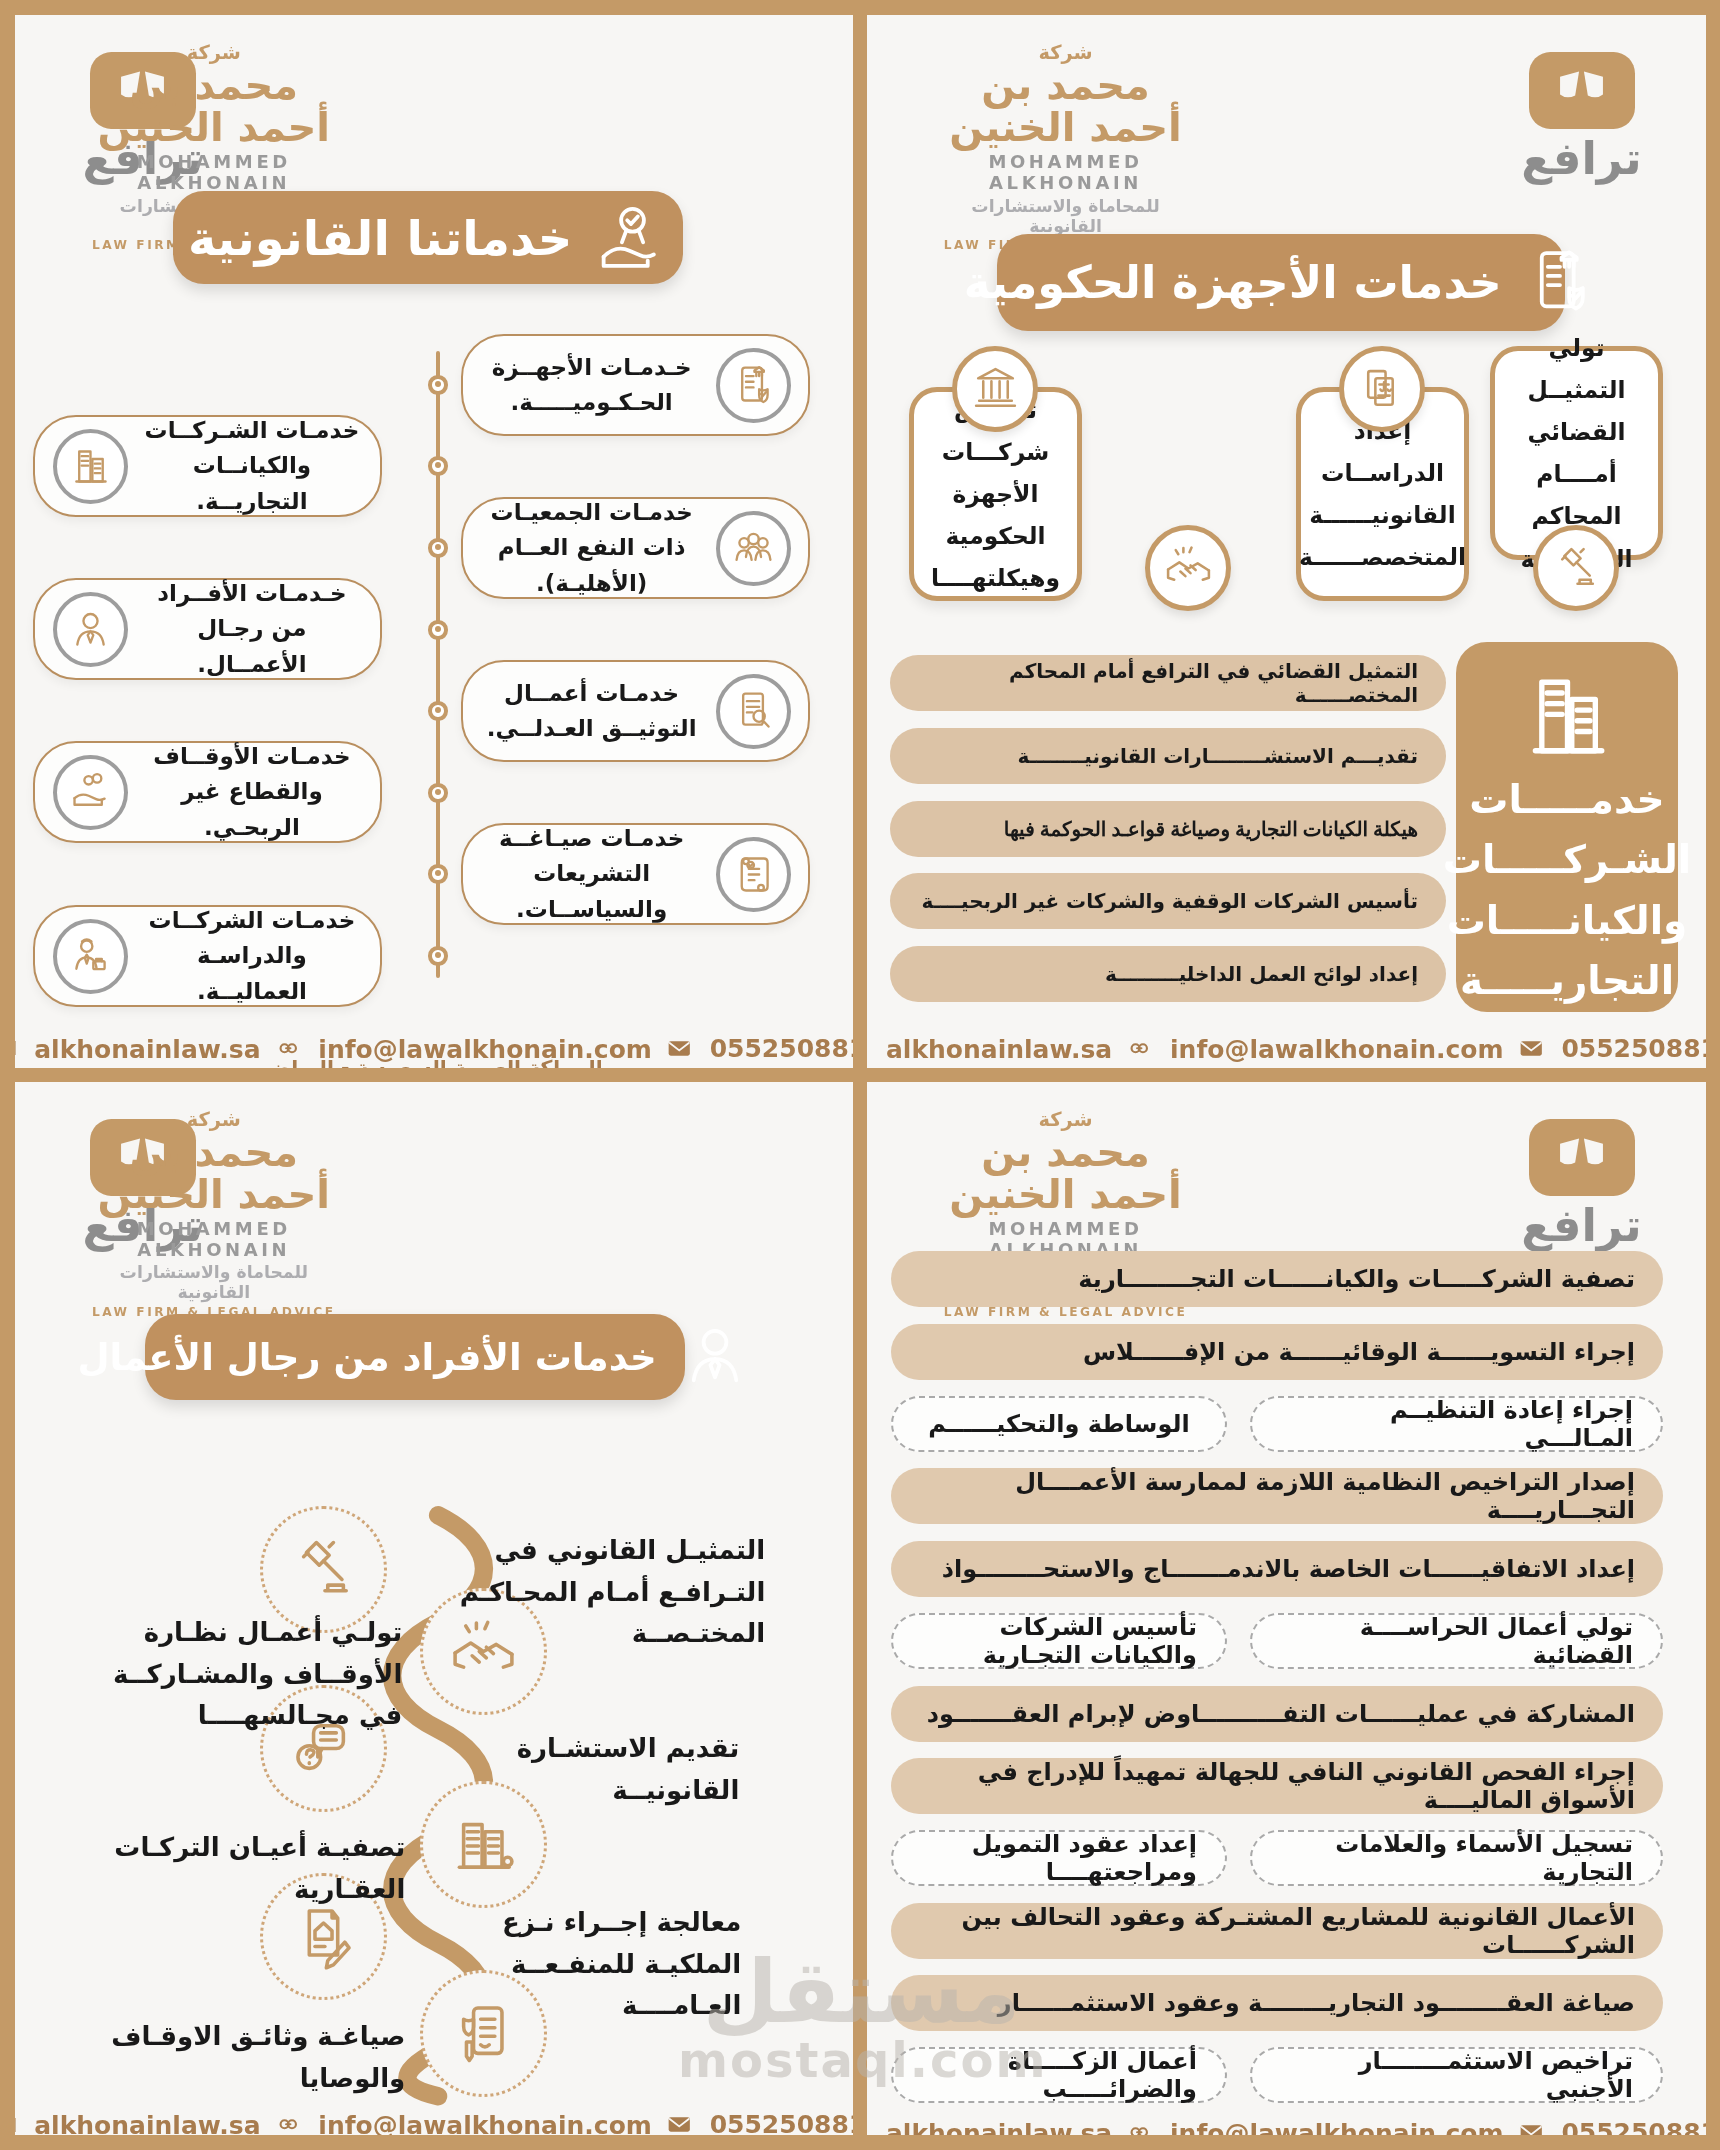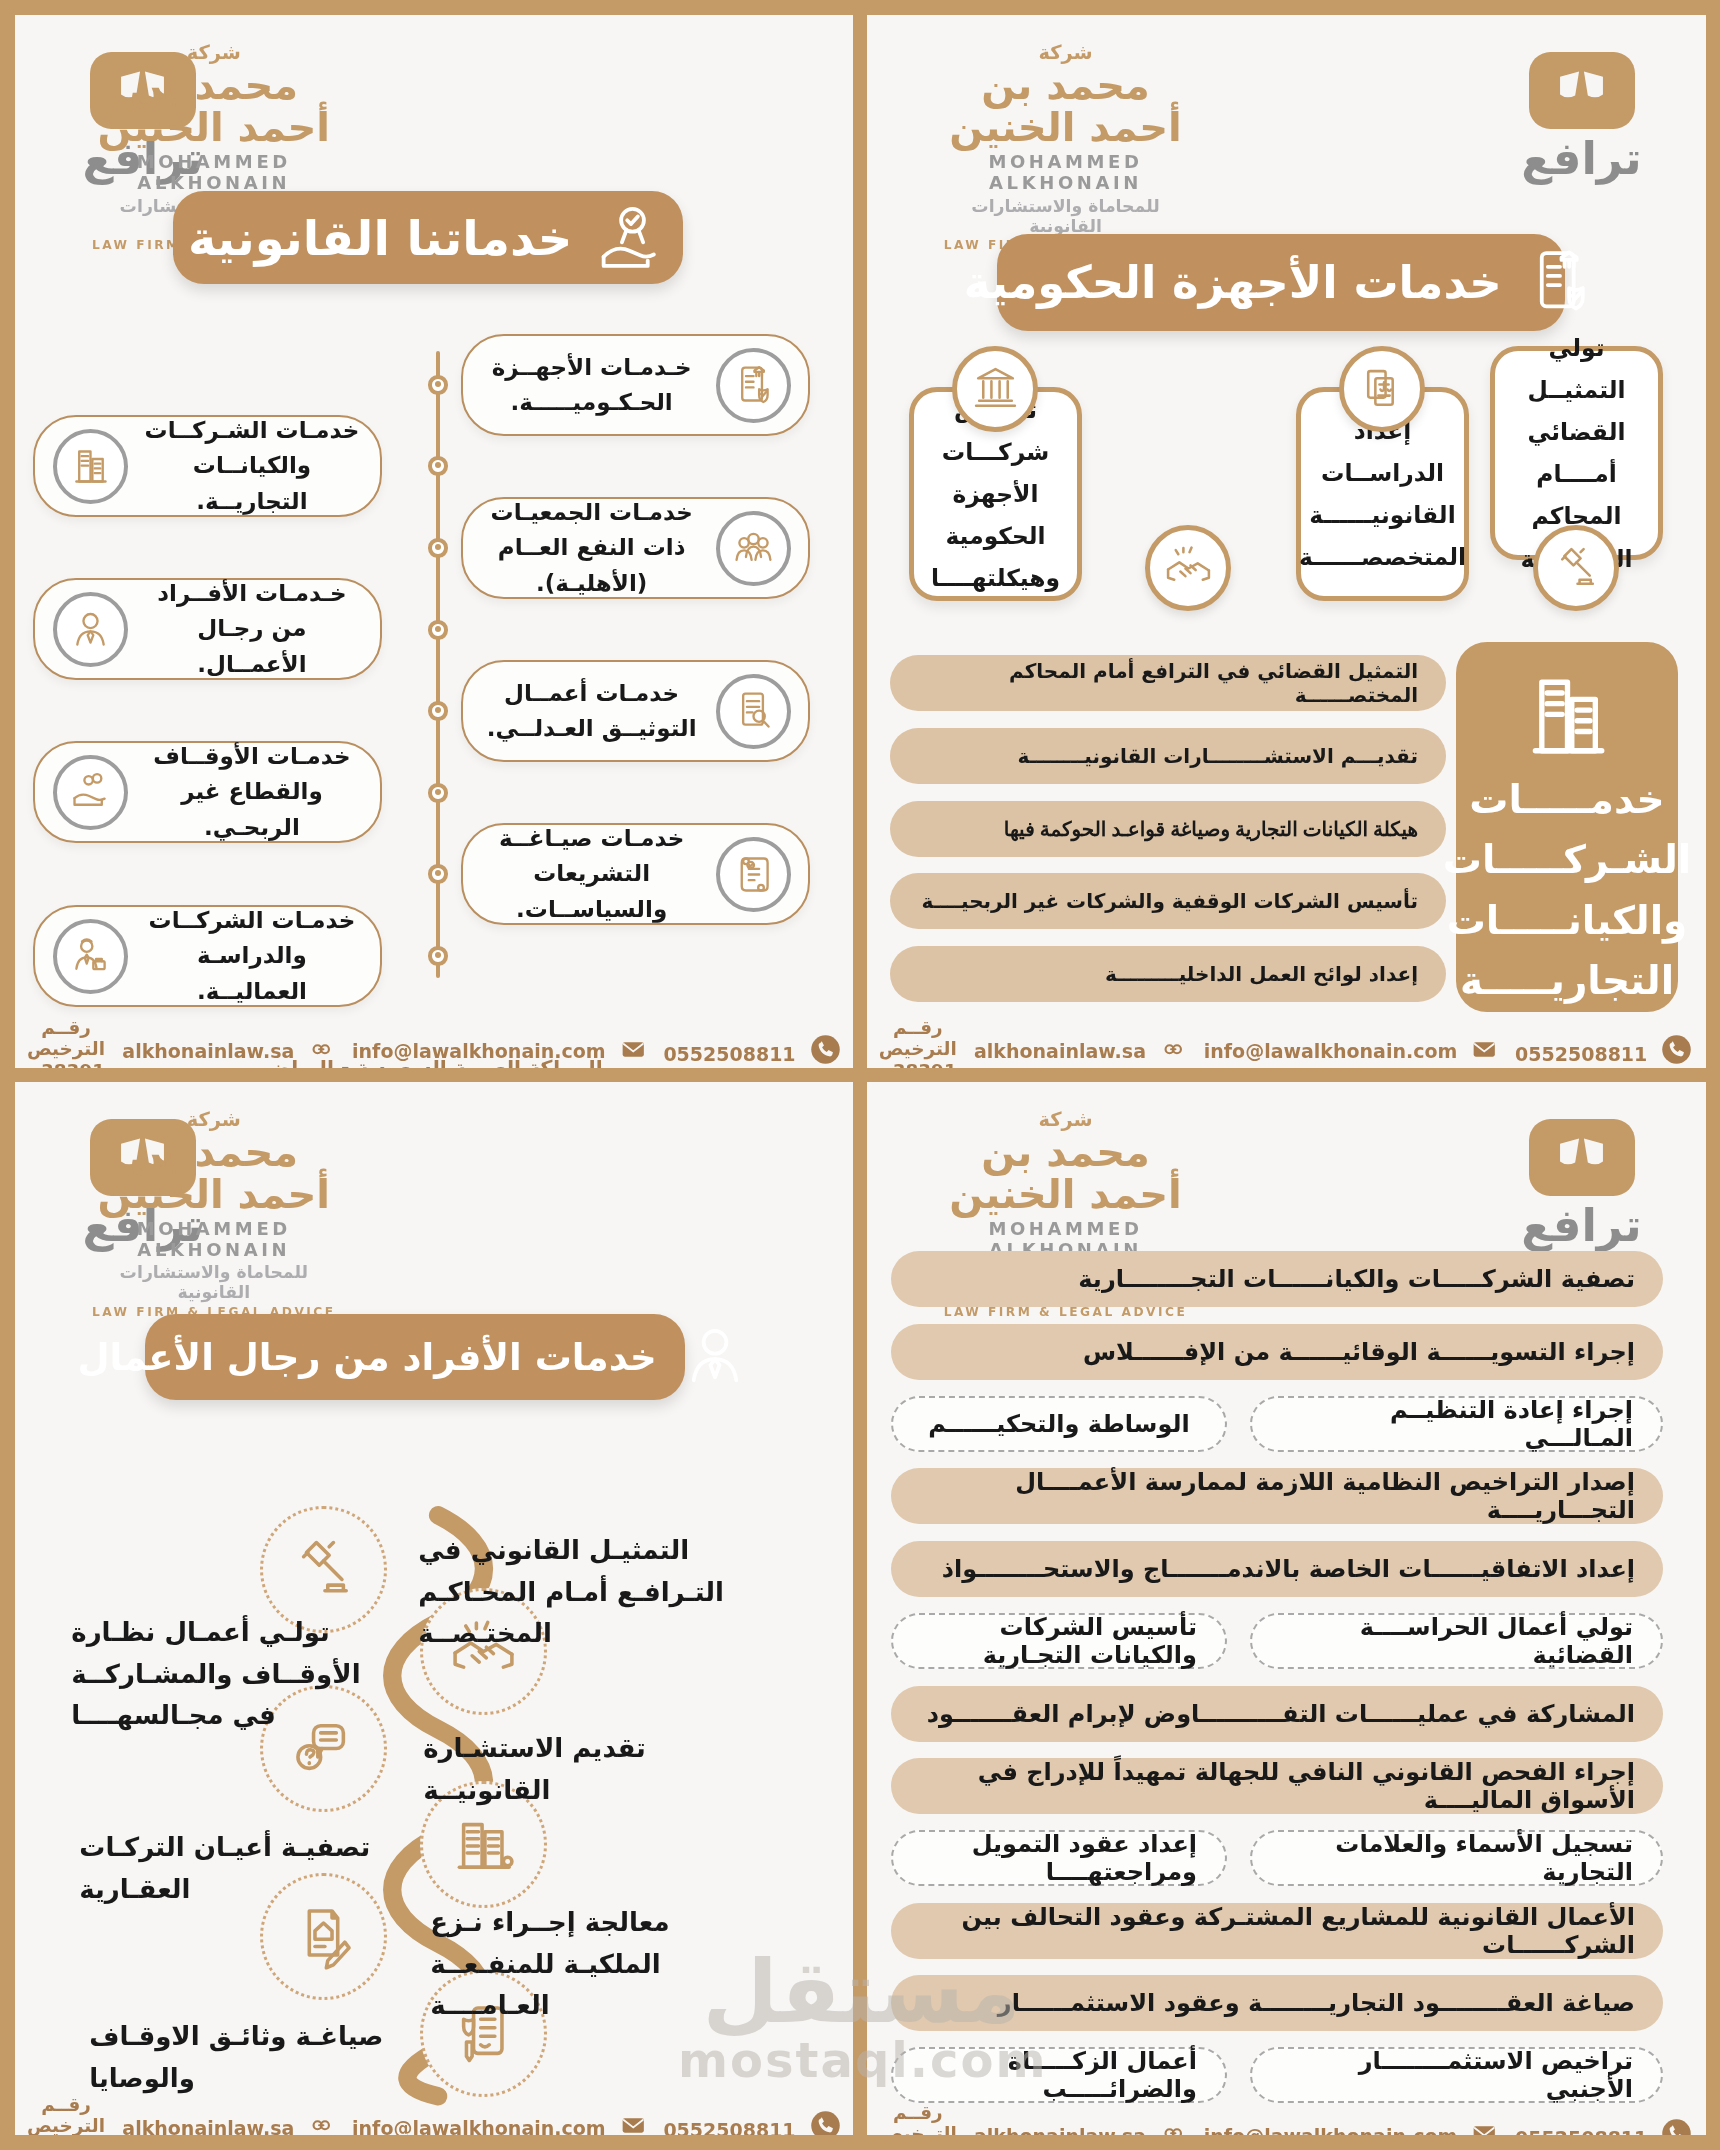--- a/index.html
+++ b/index.html
@@ -50,30 +50,30 @@
 
   
   .secbox{background:#c49a67;border-radius:31px;color:#fff;display:flex;flex-direction:column;align-items:center;padding-top:20.4px;}
   .secbox svg{width:107px;height:107px;color:#fff;}
   .secbox .sline{font-size:39px;font-weight:bold;line-height:1.55;text-align:center;}
   .trrow{background:#dcc3a6;border-radius:28px;display:flex;align-items:center;padding:0 28px;font-size:20px;font-weight:bold;}
 
   
   .dotcirc{position:absolute;width:127px;height:127px;border-radius:50%;border:3.6px dotted #cfa678;display:flex;align-items:center;justify-content:center;background:#f7f6f4;}
   .dotcirc svg{width:71px;height:71px;color:#c49a67;}
-  .fltxt{position:absolute;font-size:26px;font-weight:bold;line-height:1.6;text-align:left;}
+  .fltxt{position:absolute;font-size:26px;font-weight:bold;line-height:1.6;text-align:right;}
 
   
   .brrow{position:absolute;display:flex;align-items:center;padding:0 28px;font-size:24px;font-weight:bold;height:56px;}
   .brrow.fill{background:#e0c9ae;border-radius:28px;}
   .brrow.dash{background:#fdfdfc;border:2px dashed #a9a9a9;border-radius:28px;}
 
   
   .footer{display:flex;flex-direction:row;align-items:center;gap:17.3px;color:#a87c4e;font-weight:bold;justify-content:center;}
-  .footer .fitem{display:flex;align-items:flex-end;gap:14px;font-size:19px;}
+  .footer .fitem{display:flex;align-items:flex-start;gap:14px;font-size:25px;}
   .footer svg{width:26.5px;height:26.5px;color:#a87c4e;}
   .footer .round{width:31px;height:31px;}
   .license{display:flex;flex-direction:column;align-items:center;font-size:18.4px;line-height:1.15;}
   .cutline{position:absolute;height:13.3px;overflow:hidden;color:#a87c4e;font-size:20.4px;font-weight:bold;text-align:center;}
 
   .watermark{position:absolute;text-align:center;color:#b9b4ad;opacity:.5;z-index:50;line-height:1.0;}
   .watermark .w-ar{font-size:87px;font-weight:bold;}
   .watermark .w-en{font-size:48px;font-weight:bold;letter-spacing:2px;}
 </style>
 </head>

